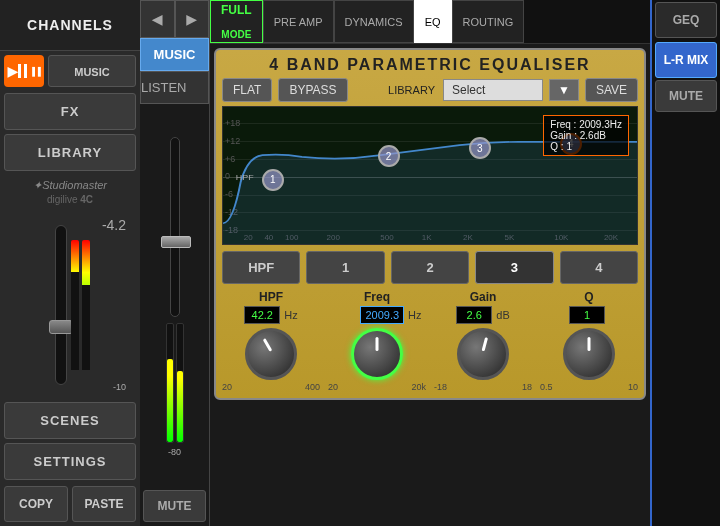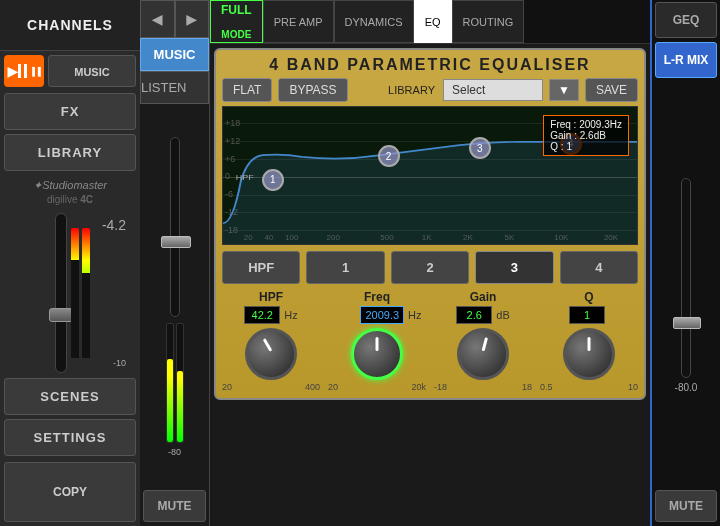--- a/index.html
+++ b/index.html
@@ -110,21 +110,21 @@
     .copy-paste-row {
       display: flex;
       gap: 4px;
       margin: 4px;
     }
     .copy-btn, .paste-btn {
       flex: 1;
       background: #3a3a3a;
       border: 1px solid #555;
       color: #ccc;
-      padding: 22px 4px;
+      padding: 10px 4px;
       font-size: 12px;
       font-weight: bold;
       cursor: pointer;
       border-radius: 3px;
       text-align: center;
     }
 
     
     .channel-strip {
       position: absolute;
@@ -646,20 +646,21 @@
       </div>
     </div>
     <div style="position:absolute;right:14px;bottom:8px;font-size:9px;color:#aaa;">-10</div>
   </div>
 
   <div class="sidebar-btn">SCENES</div>
   <div class="sidebar-btn">SETTINGS</div>
 
   <div class="copy-paste-row">
     <div class="copy-btn">COPY</div>
+    <div class="paste-btn">PASTE</div>
   </div>
 
 </div>
 
 <div class="channel-strip">
   <div class="channel-nav">
     <div class="nav-arrow">◀</div>
     <div class="nav-arrow">▶</div>
   </div>
   <div class="music-listen">
@@ -833,21 +834,15 @@
         </div>
       </div>
     </div>
   </div>
 </div>
 
 <div class="right-panel">
   <div class="right-btn">GEQ</div>
   <div class="right-btn active">L-R MIX</div>
 
-  <div class="right-fader-area">
-    <div class="right-fader-track">
-      <div class="right-fader-knob"></div>
-    </div>
-    <div class="right-db-label">-80.0</div>
-  </div>
 
   <div class="right-mute-btn">MUTE</div>
 </div>
 
 </body></html>

